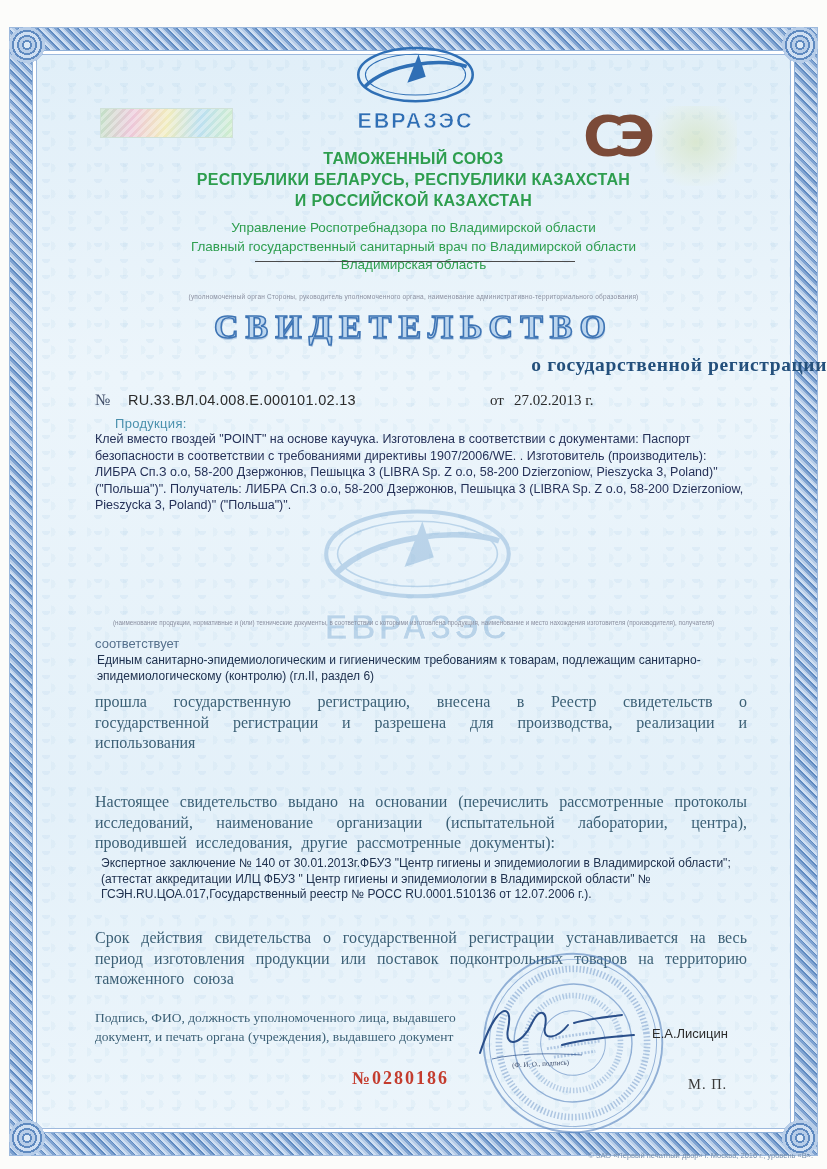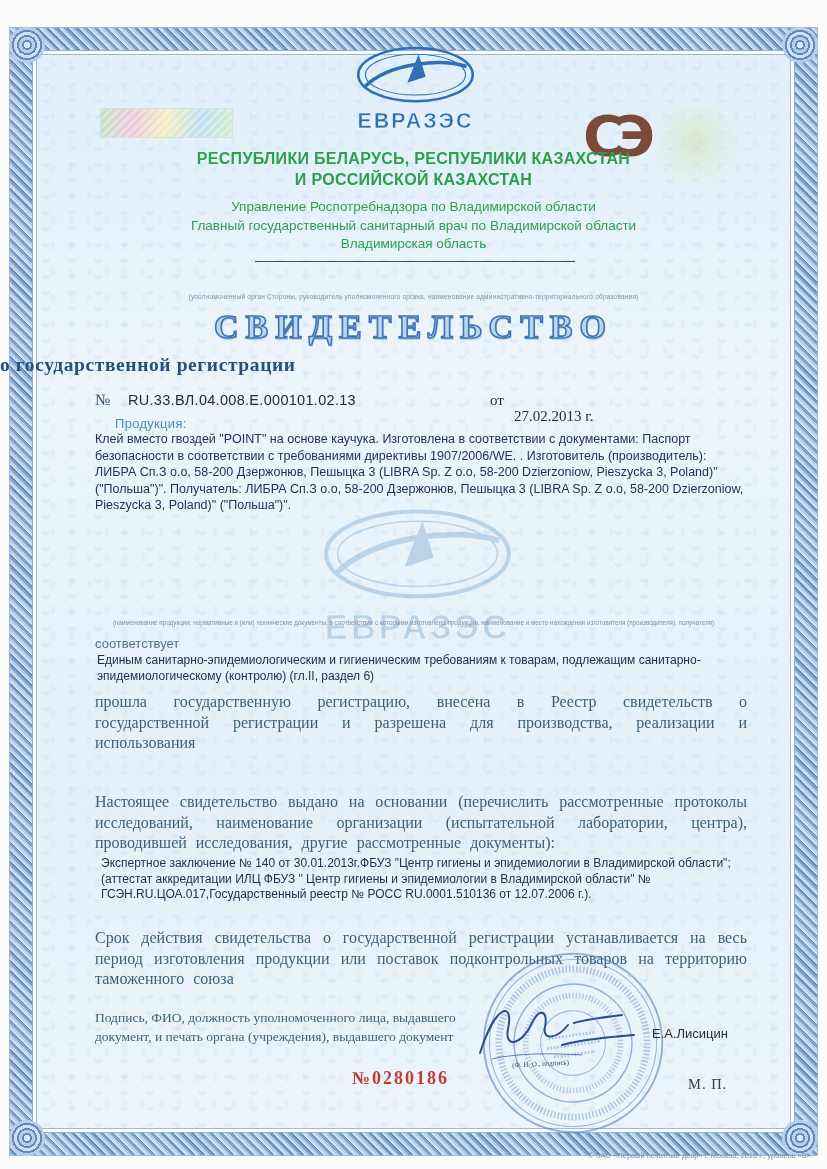--- a/index.html
+++ b/index.html
@@ -64,28 +64,28 @@
     position:absolute;left:70px;right:70px;top:293px;text-align:center;
     font-family:"Liberation Sans",sans-serif;font-size:6.5px;color:#8a8fa0;letter-spacing:.2px;
   }
   
   .title-main{
     position:absolute;left:0;right:0;top:308px;text-align:center;
     font-weight:bold;font-size:34px;letter-spacing:7px;
     color:#bcd6ef;-webkit-text-stroke:1.6px #3e74b4;text-shadow:1px 2px 0 rgba(62,116,180,.25);
   }
   .title-sub{
-    position:absolute;left:0;right:0;top:354px;text-align:left;
+    position:absolute;left:0;right:0;top:354px;text-align:right;
     font-weight:bold;font-size:19.5px;color:#24507c;letter-spacing:.6px;
   }
   
   .reg-no-label{position:absolute;left:95px;top:391px;font-size:16px;color:#44516b;}
   .reg-no{position:absolute;left:128px;top:392px;font-family:"Liberation Sans",sans-serif;font-size:14.5px;color:#2b2b2b;letter-spacing:.3px;}
   .reg-date-label{position:absolute;left:490px;top:392px;font-size:15px;color:#2b2b2b;}
-  .reg-date{position:absolute;left:514px;top:392px;font-size:15px;color:#2b2b2b;margin-top:16px;}
+  .reg-date{position:absolute;left:514px;top:392px;font-size:15px;color:#2b2b2b;}
   
   .product-label{position:absolute;left:95px;top:416px;font-family:"Liberation Sans",sans-serif;font-size:13px;color:#4a90ad;letter-spacing:.3px;margin-left:20px;}
   .product-text{
     position:absolute;left:95px;top:431px;width:650px;
     font-family:"Liberation Sans",sans-serif;font-size:12.5px;line-height:16.5px;color:#253158;
   }
   .product-caption{
     position:absolute;left:55px;right:55px;top:619px;text-align:center;
     font-family:"Liberation Sans",sans-serif;font-size:6.3px;color:#8a8fa0;
   }
@@ -130,20 +130,21 @@
     <path class="logo-stroke" d="M20 42 C 44 18, 96 14, 120 22" stroke-width="3.5"></path>
     <path class="logo-fill" d="M62 38 L 73 10 L 80 32 Z"></path>
     <text class="logo-text" x="70" y="82" text-anchor="middle">ЕВРАЗЭС</text>
   </svg>
 
   <div class="holo-strip"></div>
   <div class="holo-faint"></div>
   <div class="se-mono">СЭ</div>
 
   <div class="hdr">
+    <div class="b">ТАМОЖЕННЫЙ СОЮЗ</div>
     <div class="b">РЕСПУБЛИКИ БЕЛАРУСЬ, РЕСПУБЛИКИ КАЗАХСТАН</div>
     <div class="b">И РОССИЙСКОЙ КАЗАХСТАН</div>
     <div class="auth auth-first">Управление Роспотребнадзора по Владимирской области</div>
     <div class="auth">Главный государственный санитарный врач по Владимирской области</div>
     <div class="auth">Владимирская область</div>
   </div>
   <div class="auth-underline"></div>
   <div class="hdr-caption">(уполномоченный орган Стороны, руководитель уполномоченного органа, наименование административно-территориального образования)</div>
 
   <div class="title-main">СВИДЕТЕЛЬСТВО</div>

